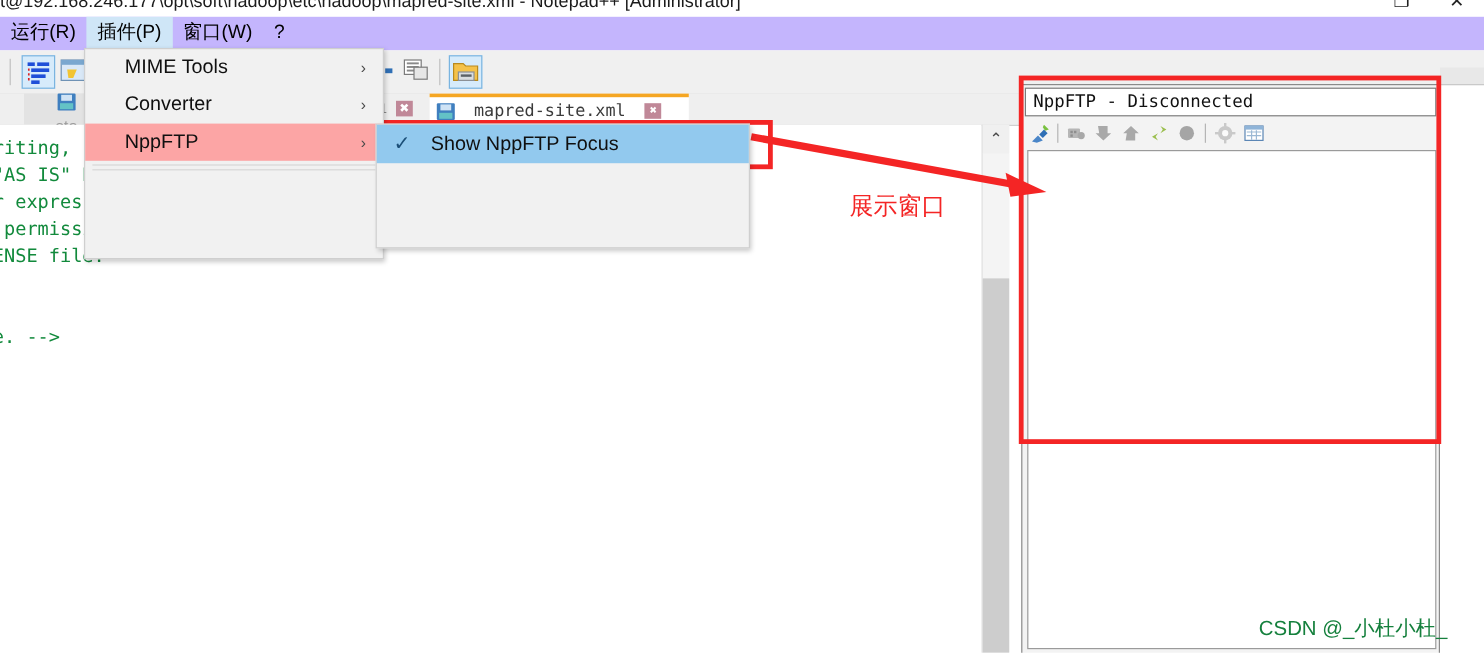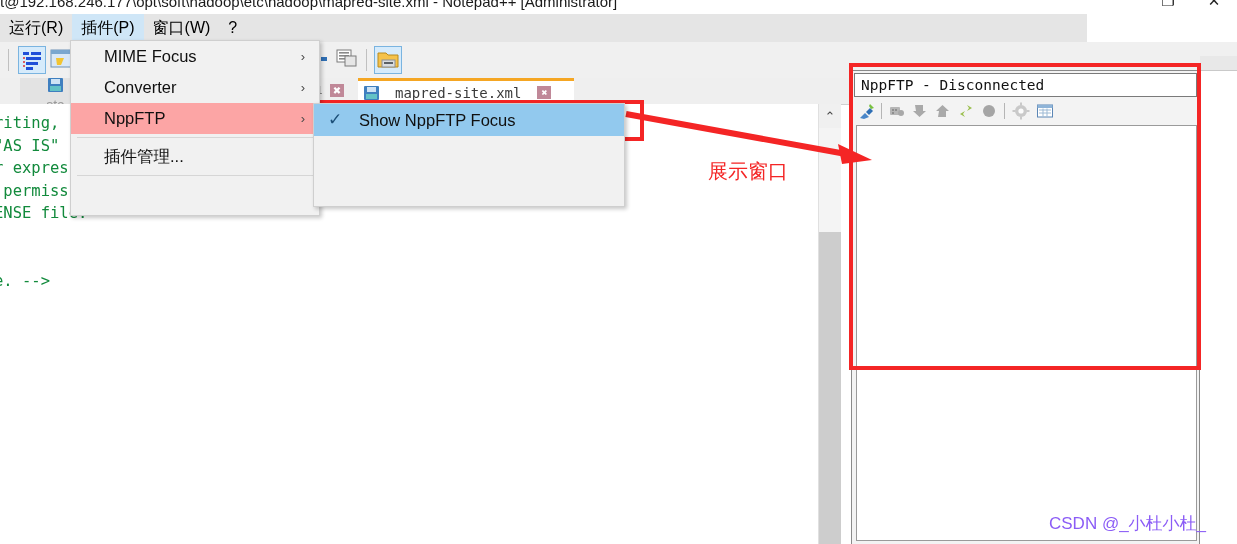--- a/index.html
+++ b/index.html
@@ -18,21 +18,21 @@
   #titlebar .ttl{
     position:absolute;left:0;top:-7px;
     font-size:15px;color:#1b1b1b;white-space:nowrap;
     font-family:"Liberation Sans","DejaVu Sans",sans-serif;
   }
   #winbtns{position:absolute;right:0;top:-12px;height:26px;display:flex;}
   #winbtns div{width:46px;height:26px;display:flex;align-items:center;justify-content:center;font-size:15px;color:#222;}
 
   
   #menubar{
-    left:0;top:14px;width:1087px;height:28px;background:#e5e5e5;
+    left:0;top:14px;width:1237px;height:28px;background:#c4b5fd;
     display:flex;align-items:flex-start;
   }
   #menubar .mi{
     height:28px;line-height:28px;padding:0 9px;font-size:16px;color:#000;
     white-space:nowrap;
   }
   #menubar .mi.active{background:#cfe6f7;}
 
   
   #toolbar{
@@ -108,21 +108,21 @@
 
   #submenu{left:313px;top:103px;width:312px;height:104px;background:#f1f1f1;
            border:1px solid #cfcfcf;box-shadow:2px 2px 4px rgba(0,0,0,.22);box-sizing:border-box;}
   #submenu .row{position:relative;height:32px;display:flex;align-items:center;
                 padding-left:45px;font-size:16.5px;color:#101010;box-sizing:border-box;}
   #submenu .row.hl{background:#92c9ee;}
   #submenu .chk{position:absolute;left:14px;top:0;height:32px;line-height:32px;
                 font-size:17px;color:#1b4f78;}
 
   
-  #watermark{left:1049px;top:512px;font-size:17px;color:#8b5cf6;white-space:nowrap;}
+  #watermark{left:1049px;top:512px;font-size:17px;color:#15803d;white-space:nowrap;}
 </style>
 </head>
 <body>
 
 <div class="abs" id="titlebar">
   <div class="ttl">t@192.168.246.177\opt\soft\hadoop\etc\hadoop\mapred-site.xml - Notepad++ [Administrator]</div>
   <div id="winbtns">
     <div>❐</div>
     <div>✕</div>
   </div>
@@ -300,35 +300,32 @@
 <div class="abs" id="redMenu"></div>
 <div class="abs" id="redPanel"></div>
 <svg class="abs" id="arrowSvg" width="260" height="70">
   <line x1="6" y1="4" x2="226" y2="44" stroke="#f42525" stroke-width="6"></line>
   <path d="M252 50 L218 34 L222 54 Z" fill="#f42525"></path>
 </svg>
 <div class="abs" id="annotText">展示窗口</div>
 
 <div class="abs" id="plugmenu">
   <div class="row">
-    <span>MIME Focus</span>
+    <span>MIME Tools</span>
     <span class="arr">›</span>
   </div>
   <div class="row">
     <span>Converter</span>
     <span class="arr">›</span>
   </div>
   <div class="row hl">
     <span>NppFTP</span>
     <span class="arr">›</span>
   </div>
   <div class="sep"></div>
-  <div class="row">
-    <span>插件管理...</span>
-  </div>
   <div class="sep"></div>
 </div>
 
 <div class="abs" id="submenu">
   <div class="row hl">
     <span class="chk">✓</span>
     <span>Show NppFTP Focus</span>
   </div>
 </div>
 

